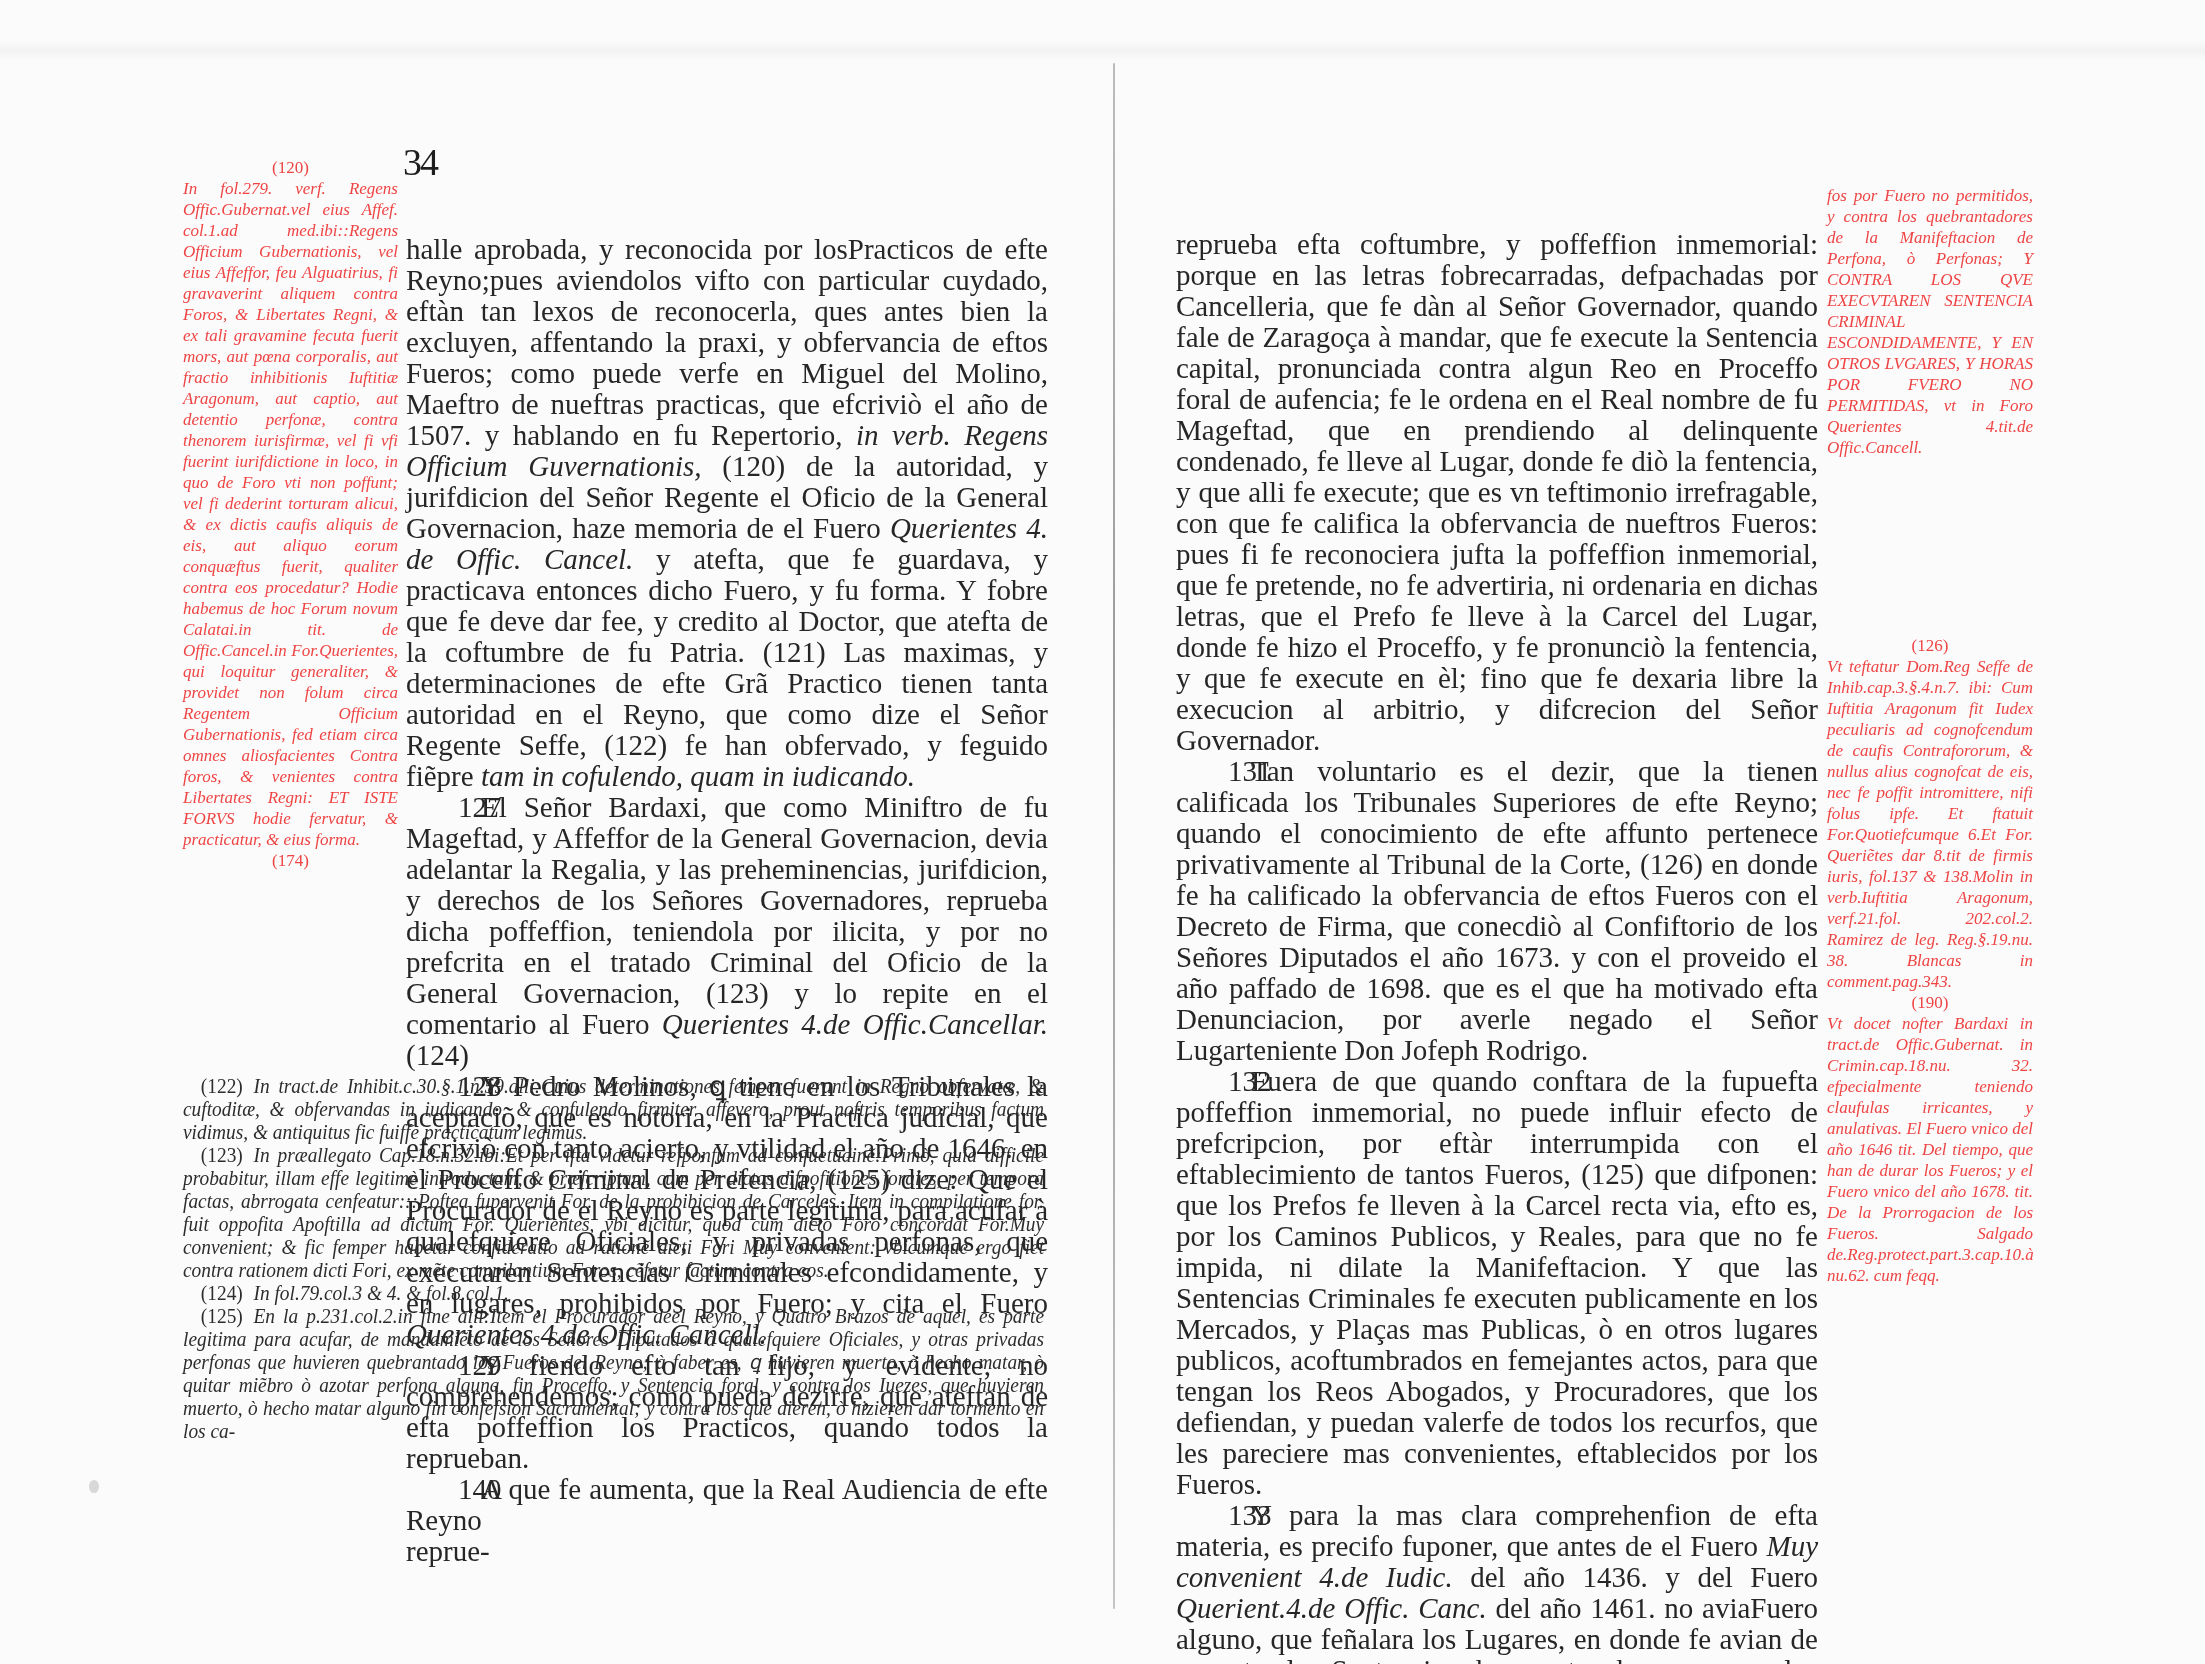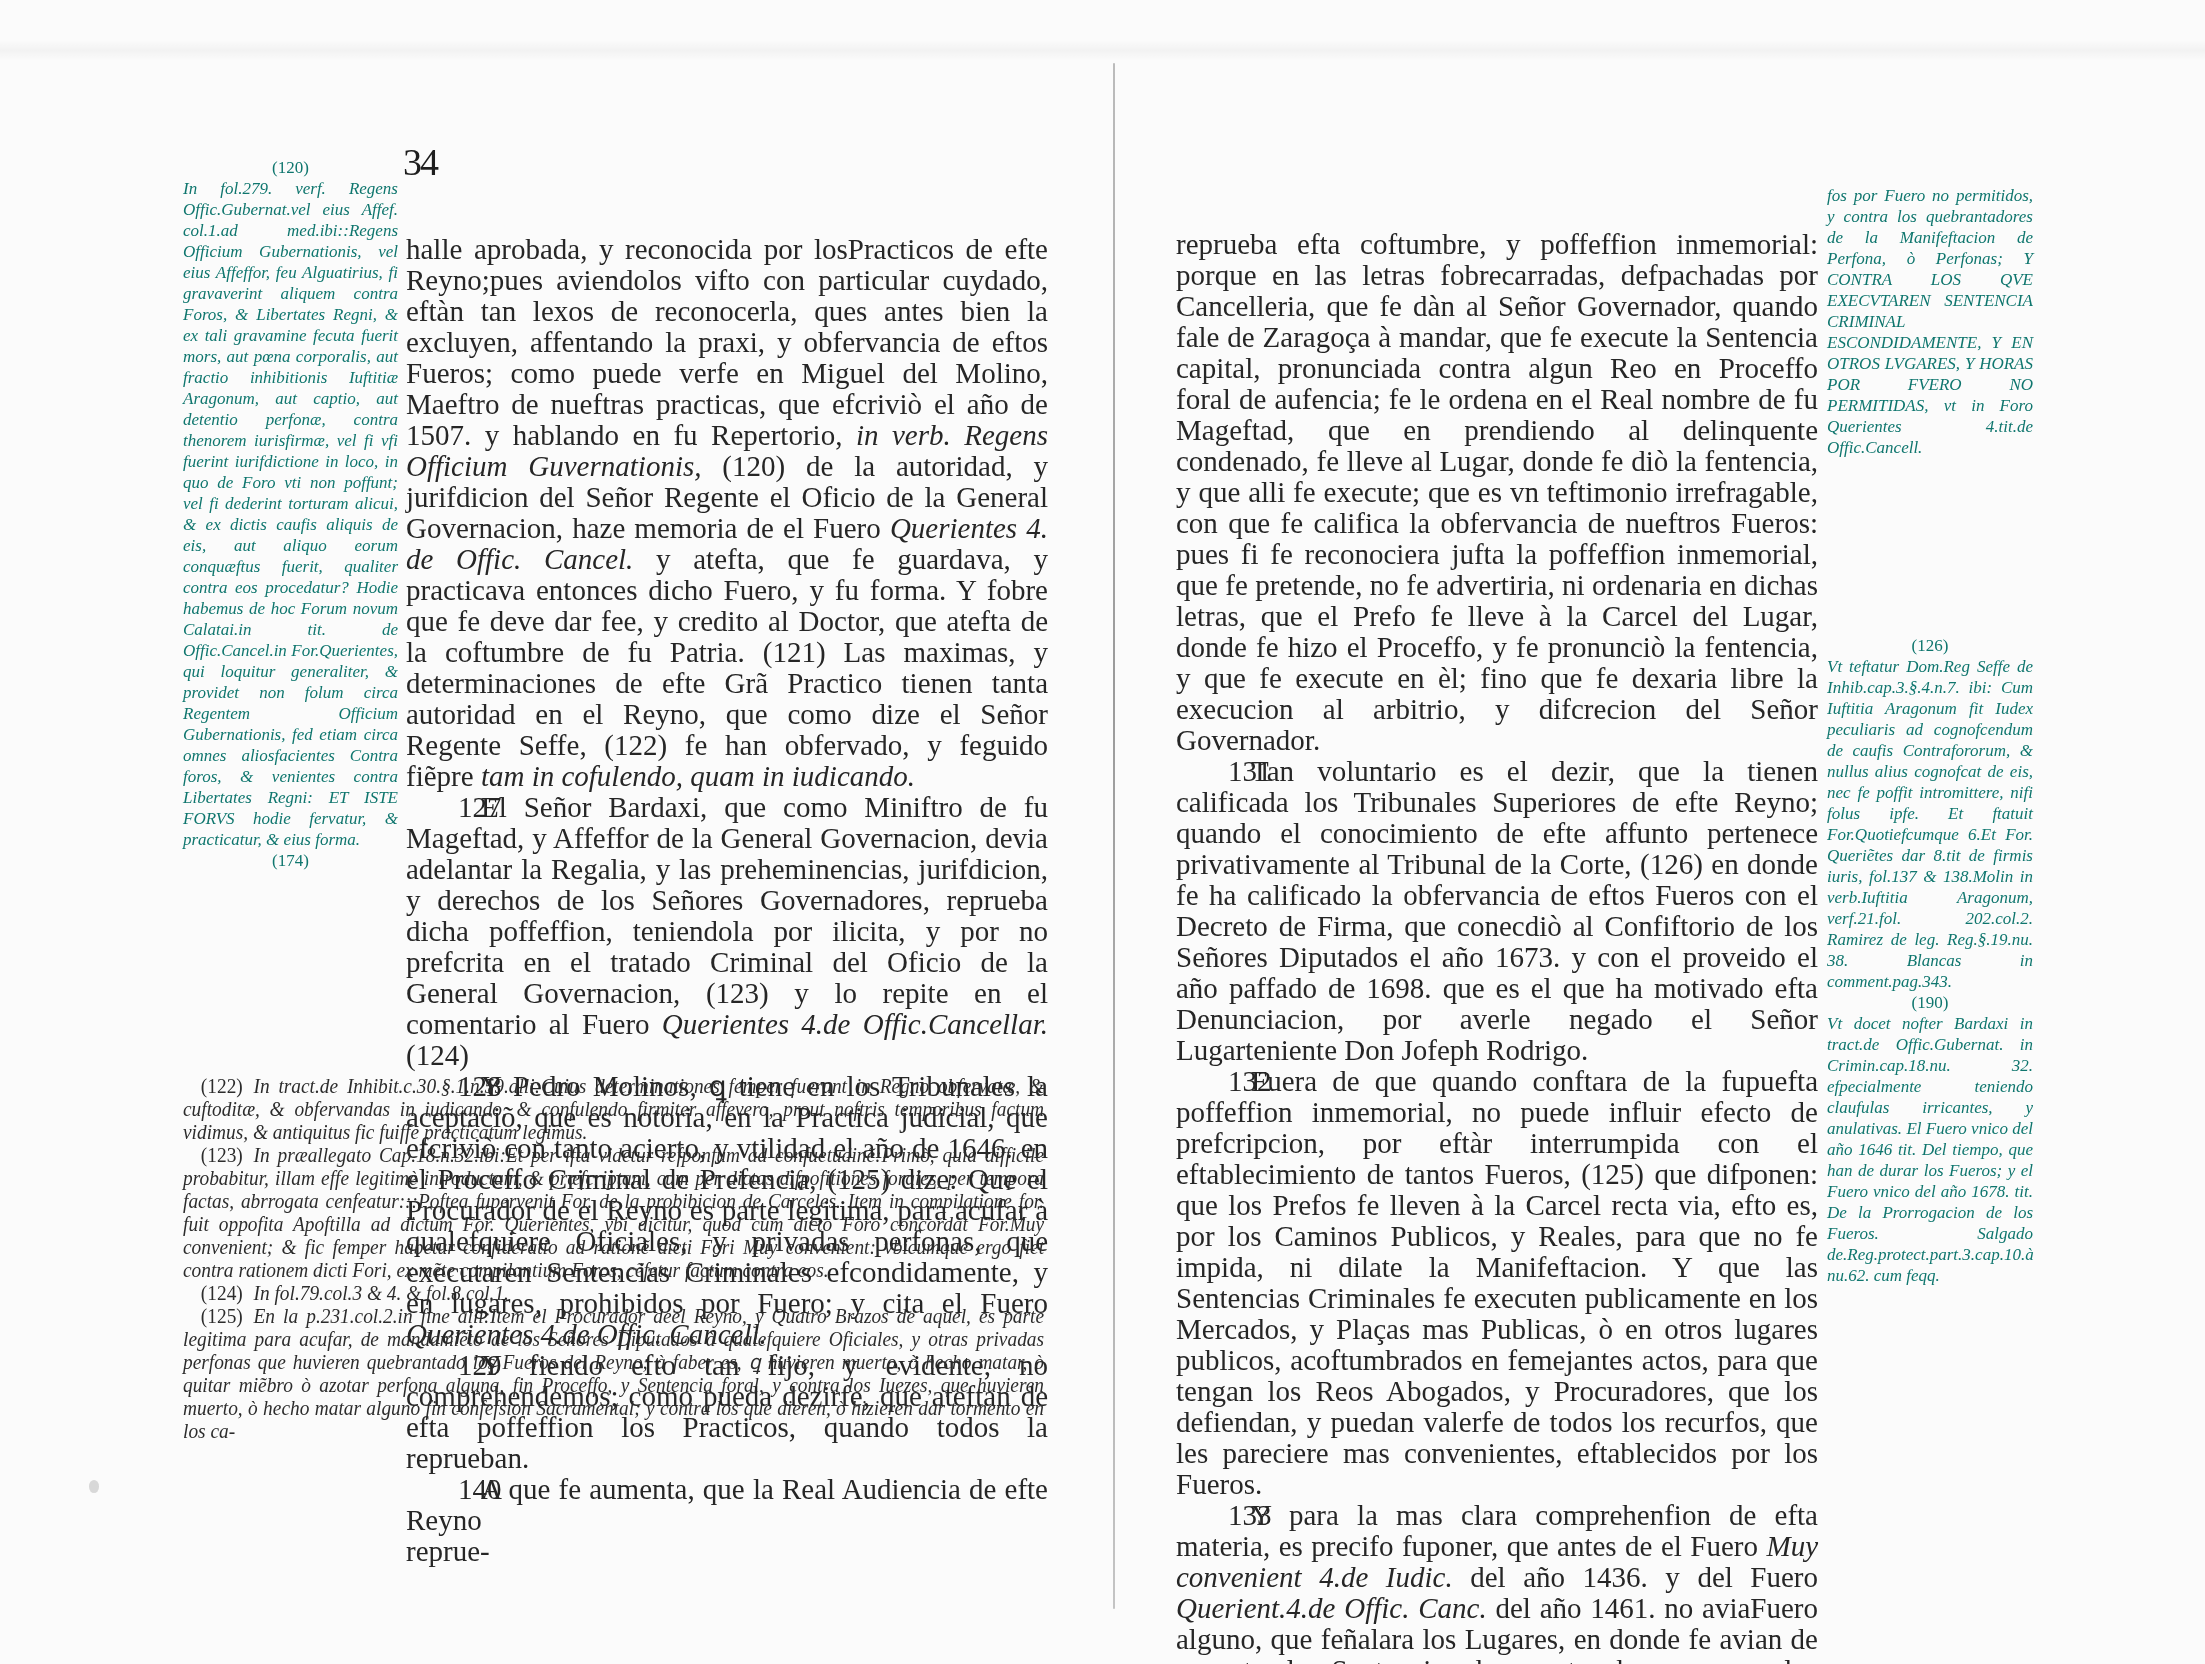--- a/index.html
+++ b/index.html
@@ -40,21 +40,21 @@
   .main-right { left: 1176px; top: 185px; width: 642px; }
   .main p { margin: 0; text-indent: 0; }
   .main p.para { text-indent: 26px; }
   .main .num { display: inline-block; width: 49px; }
   .main i { font-style: italic; }
   .catch { text-align: left; }
 
   
   .margin {
     position: absolute; font-style: italic; font-size: 17px; line-height: 21px;
-    color: #0f766e;
+    color: #ef4444;
   }
   .margin-left { left: 183px; top: 157px; width: 215px; text-align: justify; }
   .margin-right { left: 1827px; top: 185px; width: 206px; text-align: justify; }
   .margin .ref { display: block; text-align: center; font-style: normal; }
   .margin-right .blk2 { position: absolute; left: 0; top: 450px; width: 206px; }
 
   
   .footnotes {
     position: absolute; left: 183px; top: 1075px; width: 862px;
     font-style: italic; font-size: 20.6px; line-height: 23px; color: #2c2c2c;

